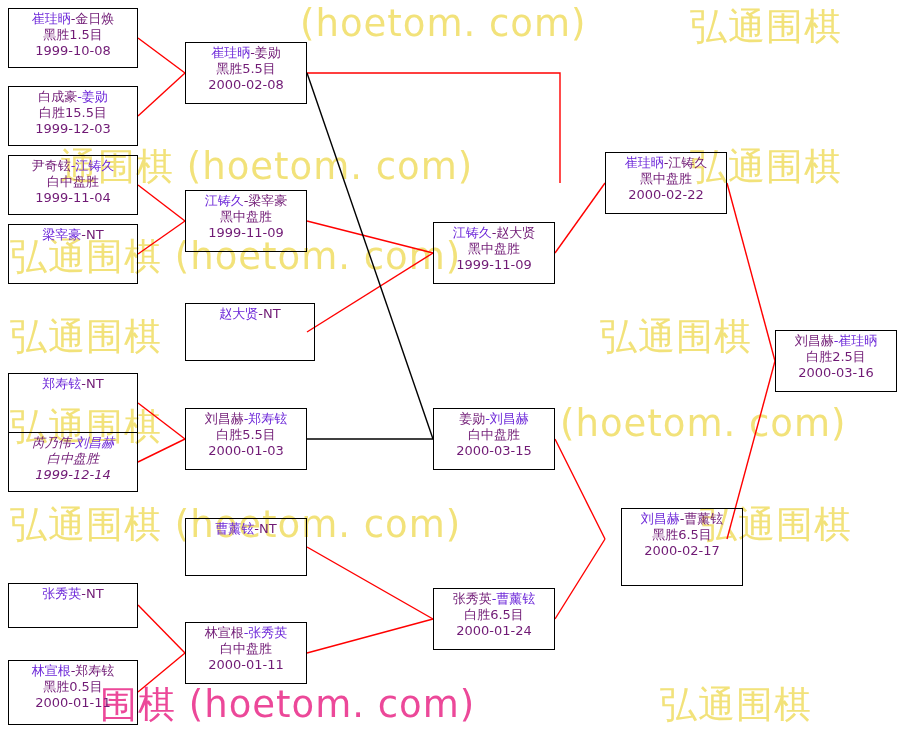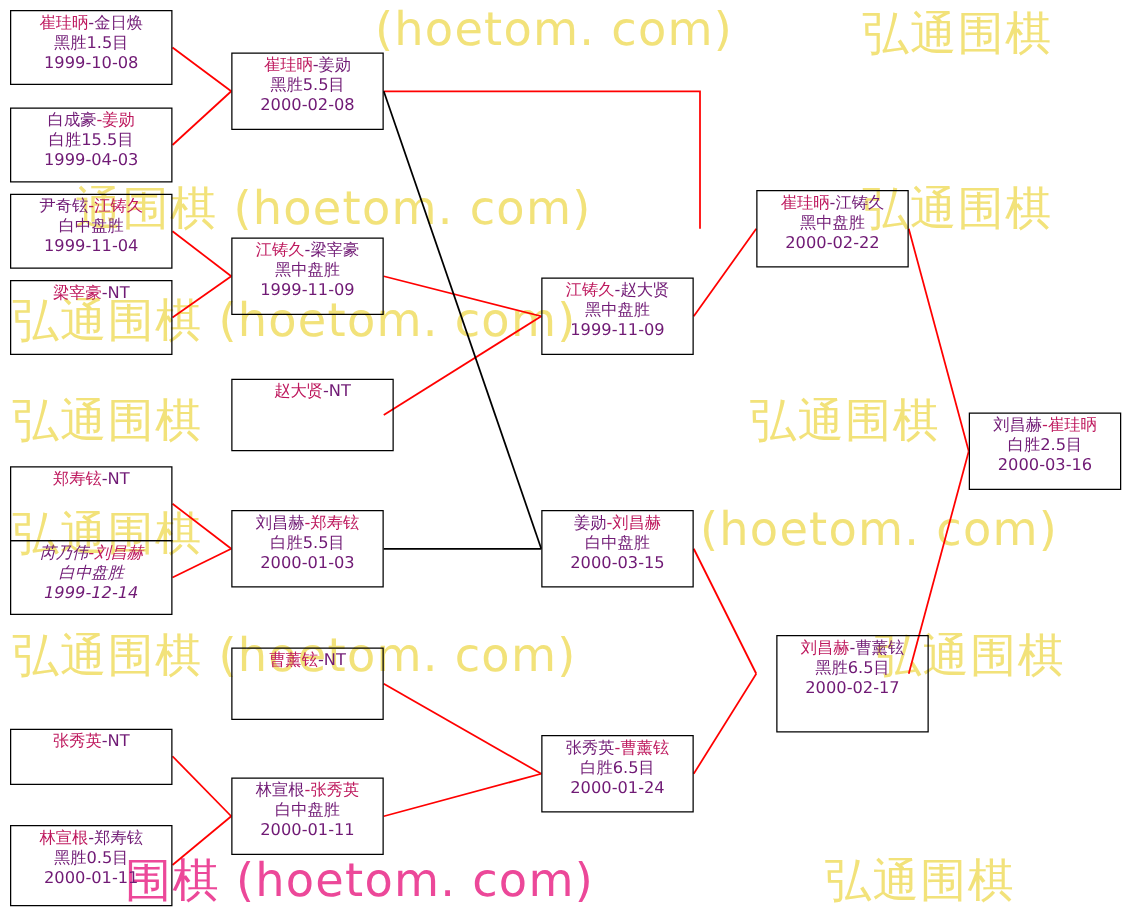--- a/index.html
+++ b/index.html
@@ -43,21 +43,21 @@
     background: transparent;
     z-index: 3;
     text-align: center;
     font-size: 13px;
     line-height: 16px;
     color: #000000;
     padding-top: 2px;
     font-family: "DejaVu Sans", sans-serif;
   }
   .node .ln { display: block; white-space: nowrap; }
-  .r { color: #be185d; }
+  .r { color: #6d28d9; }
   .k { color: #701a75; }
 </style>
 </head>
 <body>
 
 <div id="stage">
 
   <div id="watermark">
       <div class="wm" style="left: 300px; top: 2px; color: rgb(242, 226, 122);">(hoetom. com)</div>
       <div class="wm" style="left: 690px; top: 2px; color: rgb(242, 226, 122);">弘通围棋</div>
@@ -99,21 +99,21 @@
 
   <div id="nodes">
       <div class="node" style="left: 8px; top: 8px; width: 130px; height: 60px;">
         <span class="ln"><span class="r">崔珪昞</span><span class="k">-金日焕</span></span>
         <span class="ln"><span class="k">黑胜1.5目</span></span>
         <span class="ln"><span class="k">1999-10-08</span></span>
       </div>
       <div class="node" style="left: 8px; top: 86px; width: 130px; height: 60px;">
         <span class="ln"><span class="k">白成豪</span><span class="r">-姜勋</span></span>
         <span class="ln"><span class="k">白胜15.5目</span></span>
-        <span class="ln"><span class="k">1999-04-03</span></span>
+        <span class="ln"><span class="k">1999-12-03</span></span>
       </div>
       <div class="node" style="left: 8px; top: 155px; width: 130px; height: 60px;">
         <span class="ln"><span class="k">尹奇铉</span><span class="r">-江铸久</span></span>
         <span class="ln"><span class="k">白中盘胜</span></span>
         <span class="ln"><span class="k">1999-11-04</span></span>
       </div>
       <div class="node" style="left: 8px; top: 224px; width: 130px; height: 60px;">
         <span class="ln"><span class="r">梁宰豪</span><span class="k">-NT</span></span>
       </div>
       <div class="node" style="left: 8px; top: 373px; width: 130px; height: 60px;">

